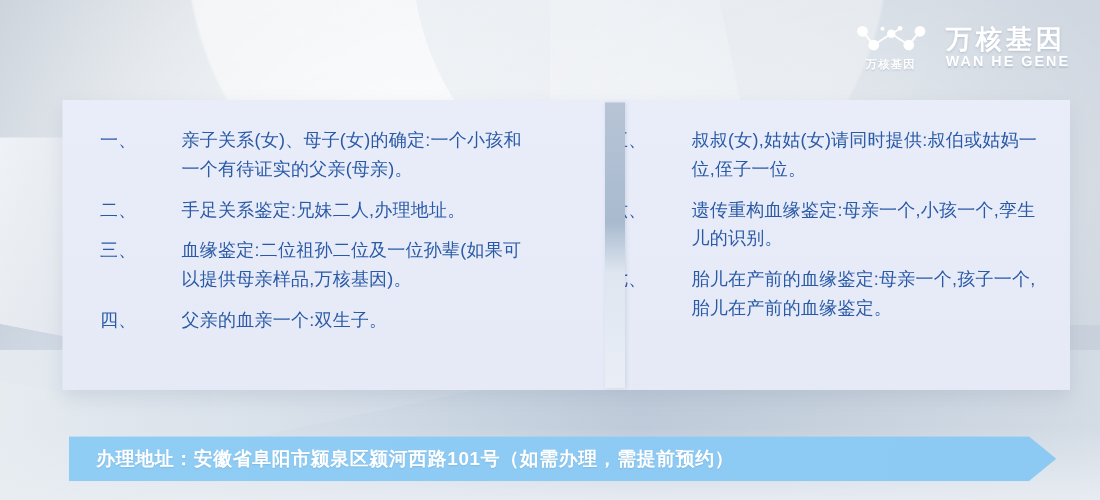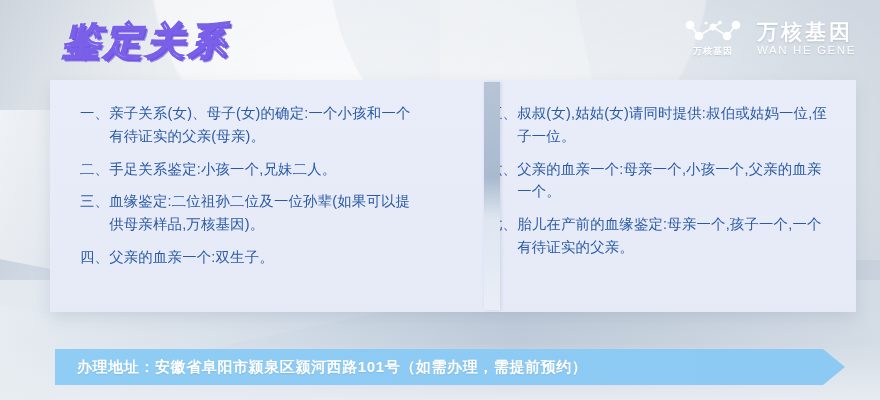--- a/index.html
+++ b/index.html
@@ -105,21 +105,21 @@
     letter-spacing:1px; line-height:1;
     text-shadow:0 1px 1px rgba(120,135,155,0.35);
   }
   .brand-words { display:flex; flex-direction:column; gap:3px; padding-top:1px; }
   .brand-cn {
     font-size:21px; font-weight:700; color:#ffffff;
     letter-spacing:3px; line-height:1;
     text-shadow:0 1px 2px rgba(120,135,155,0.35);
   }
   .brand-en {
-    font-size:11.5px; font-weight:400; color:#ffffff;
+    font-size:11.5px; font-weight:700; color:#ffffff;
     letter-spacing:1.6px; line-height:1;
     text-shadow:0 1px 1px rgba(120,135,155,0.3);
   }
 
   
   .panel {
     position:absolute; left:50px; top:80px;
     width:806px; height:232px;
     background:linear-gradient(180deg,#e9edfa 0%, #e7ebf8 60%, #e6eaf7 100%);
     box-shadow:0 6px 14px rgba(130,145,165,0.22);
@@ -144,21 +144,21 @@
     display:flex;
     font-size:14.4px;
     line-height:1.58;
     color:#2a5aa6;
     letter-spacing:0.2px;
   }
   .item-num {
     flex:0 0 auto;
     white-space:nowrap;
   }
-  .item-text { flex:1 1 auto; }
+  .item-text { flex:1 1 auto;margin-left:36px; }
 
   
   .address-bar {
     position:absolute; left:55px; top:349px;
     width:790px; height:36px;
     background:linear-gradient(95deg,#8fcdf5 0%, #8ecbf4 45%, #8ccaf3 100%);
     clip-path:polygon(0 0, calc(100% - 22px) 0, 100% 50%, calc(100% - 22px) 100%, 0 100%);
     display:flex; align-items:center;
     padding-left:22px;
     box-shadow:0 2px 5px rgba(120,150,180,0.18);
@@ -178,21 +178,20 @@
   <div class="bg-wash-1"></div>
   <div class="bg-swoosh-2"></div>
   <div class="bg-swoosh"></div>
   <div class="bg-wash-2"></div>
   <div class="bg-diag-left"></div>
   <div class="bg-corner-wedge"></div>
   <div class="bg-diag-bottom"></div>
   <div class="bg-bottom-shade"></div>
 
   <div class="header">
-    <div class="title">鉴定关系</div>
 
     <div class="brand">
       <div class="brand-mark">
         <span>
           <svg width="58" height="24" viewBox="0 0 58 24" aria-hidden="true">
             <g stroke="#ffffff" stroke-width="1.6" fill="none" opacity="0.95">
               <line x1="6" y1="5" x2="15" y2="16"></line>
               <line x1="15" y1="16" x2="29" y2="7"></line>
               <line x1="29" y1="7" x2="43" y2="16"></line>
               <line x1="43" y1="16" x2="52" y2="5"></line>
@@ -220,44 +219,44 @@
 
   <div class="panel">
 
     <div class="panel-col left">
       <div class="item">
         <span class="item-num">一、</span>
         <span class="item-text">亲子关系(女)、母子(女)的确定:一个小孩和一个有待证实的父亲(母亲)。</span>
       </div>
       <div class="item">
         <span class="item-num">二、</span>
-        <span class="item-text">手足关系鉴定:小孩一个,兄妹二人。</span>
+        <span class="item-text">手足关系鉴定:兄妹二人,办理地址。</span>
       </div>
       <div class="item">
         <span class="item-num">三、</span>
         <span class="item-text">血缘鉴定:二位祖孙二位及一位孙辈(如果可以提供母亲样品,万核基因)。</span>
       </div>
       <div class="item">
         <span class="item-num">四、</span>
         <span class="item-text">父亲的血亲一个:双生子。</span>
       </div>
     </div>
 
     <div class="panel-col right">
       <div class="item">
         <span class="item-num">五、</span>
         <span class="item-text">叔叔(女),姑姑(女)请同时提供:叔伯或姑妈一位,侄子一位。</span>
       </div>
       <div class="item">
         <span class="item-num">六、</span>
-        <span class="item-text">父亲的血亲一个:母亲一个,小孩一个,父亲的血亲一个。</span>
+        <span class="item-text">遗传重构血缘鉴定:母亲一个,小孩一个,孪生儿的识别。</span>
       </div>
       <div class="item">
         <span class="item-num">七、</span>
-        <span class="item-text">胎儿在产前的血缘鉴定:母亲一个,孩子一个,一个有待证实的父亲。</span>
+        <span class="item-text">胎儿在产前的血缘鉴定:母亲一个,孩子一个,胎儿在产前的血缘鉴定。</span>
       </div>
     </div>
 
   </div>
 
   <div class="panel-divider"></div>
 
   <div class="address-bar">
     <span class="address-text">办理地址：安徽省阜阳市颍泉区颍河西路101号（如需办理，需提前预约）</span>
   </div>

